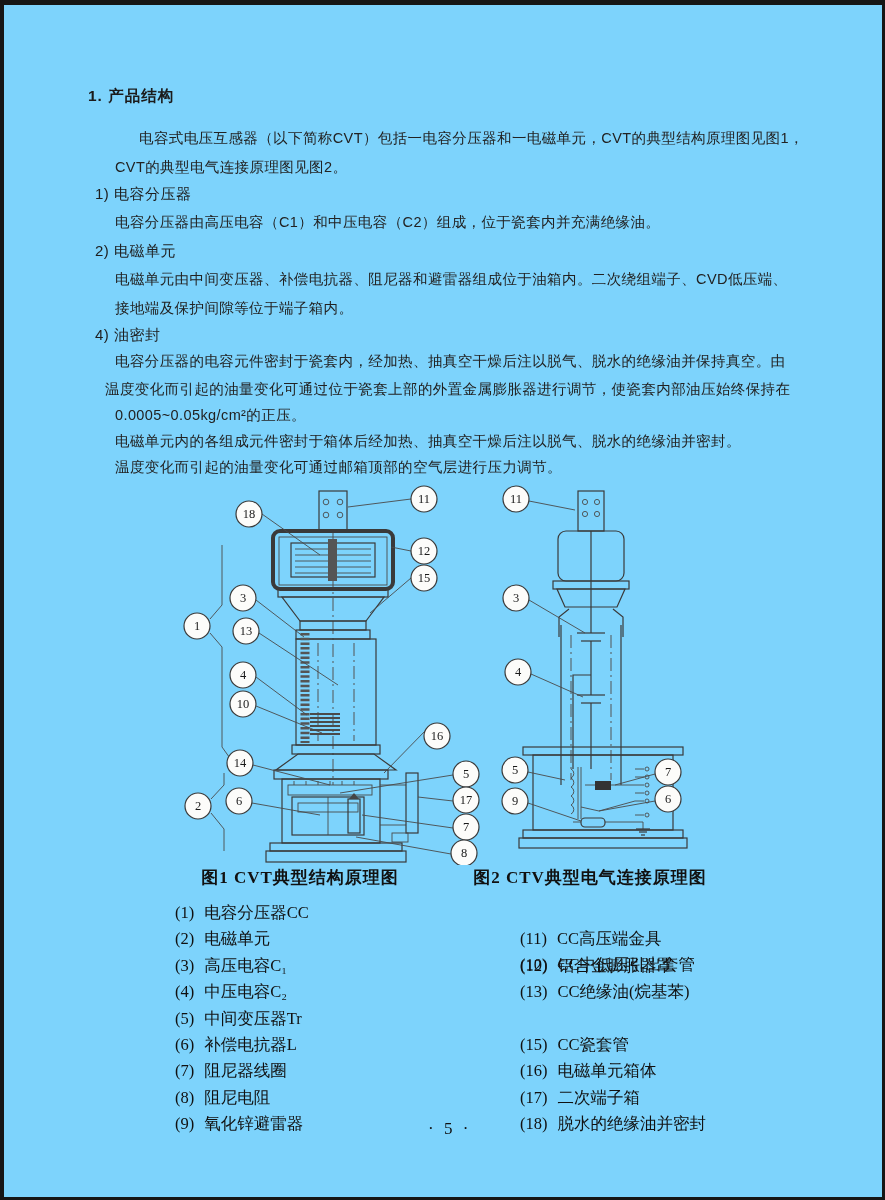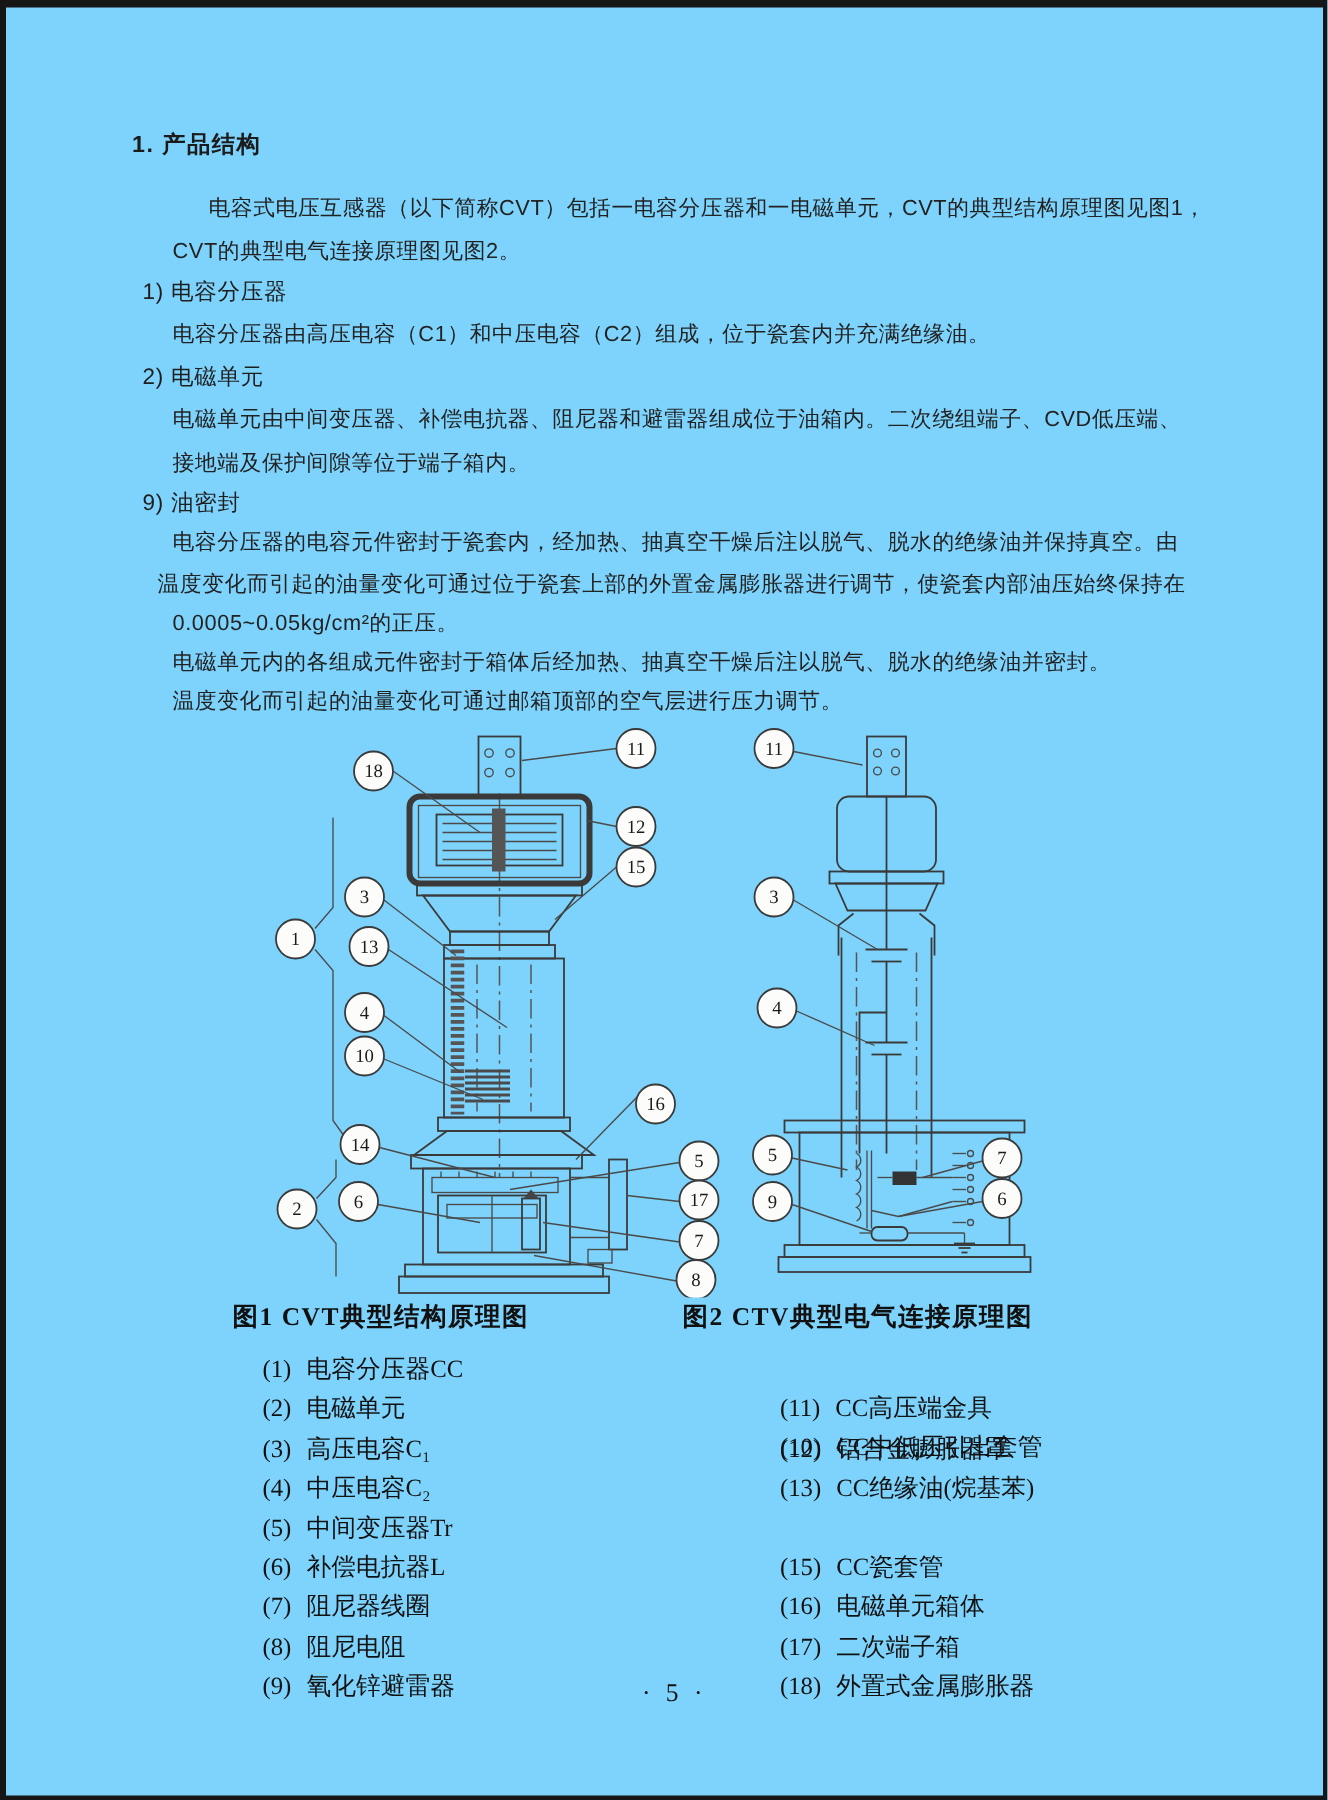--- a/index.html
+++ b/index.html
@@ -19,21 +19,21 @@
     border-right:3px solid #161616;
     border-bottom:3px solid #161616;
     pointer-events:none;z-index:30;
   }
   .t{position:absolute;white-space:nowrap;color:#222;}
   .title{font-size:15.5px;font-weight:600;color:#1b1b1b;letter-spacing:1px;}
   .heading{font-size:15px;font-weight:500;color:#1e1e1e;letter-spacing:0.5px;}
   .body{font-size:14.5px;font-weight:400;color:#222;letter-spacing:0.4px;text-align:right;}
   .caption{
     position:absolute;font-family:"Liberation Serif","DejaVu Serif",serif;
-    font-size:17px;color:#111;letter-spacing:1px;font-weight:600;
+    font-size:17px;color:#111;text-align:center;letter-spacing:1px;font-weight:600;
   }
   .legend-row{position:absolute;font-family:"Liberation Serif","DejaVu Serif",serif;
     font-size:16.5px;color:#111;white-space:nowrap;}
   .legend-row .num{display:inline-block;margin-right:10px;}
   .pageno{
     position:absolute;font-family:"Liberation Serif","DejaVu Serif",serif;
     font-size:17px;color:#111;letter-spacing:3px;
   }
   .fig{position:absolute;}
   svg .ol{fill:none;stroke:#3a3a3a;stroke-width:1.2;}
@@ -57,21 +57,21 @@
   <div class="t body" style="left:139px;top:129px">电容式电压互感器（以下简称CVT）包括一电容分压器和一电磁单元，CVT的典型结构原理图见图1，</div>
   <div class="t body" style="left:115px;top:158px">CVT的典型电气连接原理图见图2。</div>
 
   <div class="t heading" style="left:95px;top:185px">1) 电容分压器</div>
   <div class="t body" style="left:115px;top:213px">电容分压器由高压电容（C1）和中压电容（C2）组成，位于瓷套内并充满绝缘油。</div>
 
   <div class="t heading" style="left:95px;top:242px">2) 电磁单元</div>
   <div class="t body" style="left:115px;top:270px">电磁单元由中间变压器、补偿电抗器、阻尼器和避雷器组成位于油箱内。二次绕组端子、CVD低压端、</div>
   <div class="t body" style="left:115px;top:299px">接地端及保护间隙等位于端子箱内。</div>
 
-  <div class="t heading" style="left:95px;top:326px">9) 油密封</div>
+  <div class="t heading" style="left:95px;top:326px">4) 油密封</div>
   <div class="t body" style="left:115px;top:352px">电容分压器的电容元件密封于瓷套内，经加热、抽真空干燥后注以脱气、脱水的绝缘油并保持真空。由</div>
   <div class="t body" style="left:105px;top:380px">温度变化而引起的油量变化可通过位于瓷套上部的外置金属膨胀器进行调节，使瓷套内部油压始终保持在</div>
   <div class="t body" style="left:115px;top:406px">0.0005~0.05kg/cm²的正压。</div>
   <div class="t body" style="left:115px;top:432px">电磁单元内的各组成元件密封于箱体后经加热、抽真空干燥后注以脱气、脱水的绝缘油并密封。</div>
   <div class="t body" style="left:115px;top:458px">温度变化而引起的油量变化可通过邮箱顶部的空气层进行压力调节。</div>
 
   <div class="fig" style="left:170px;top:485px;width:310px;height:380px">
     <svg width="310" height="380" viewBox="0 0 310 380">
 
       <line class="dashdot" x1="163" y1="44" x2="163" y2="300"></line>
@@ -345,16 +345,16 @@
   <div class="legend-row" style="left:175px;top:1087px"><span class="num">(8)</span><span class="lbl">阻尼电阻</span></div>
   <div class="legend-row" style="left:175px;top:1113px"><span class="num">(9)</span><span class="lbl">氧化锌避雷器</span></div>
 
   <div class="legend-row" style="left:520px;top:954px"><span class="num">(10)</span><span class="lbl">CC中低压引出套管</span></div>
   <div class="legend-row" style="left:520px;top:928px"><span class="num">(11)</span><span class="lbl">CC高压端金具</span></div>
   <div class="legend-row" style="left:520px;top:955px"><span class="num">(12)</span><span class="lbl">铝合金膨胀器罩</span></div>
   <div class="legend-row" style="left:520px;top:981px"><span class="num">(13)</span><span class="lbl">CC绝缘油(烷基苯)</span></div>
   <div class="legend-row" style="left:520px;top:1034px"><span class="num">(15)</span><span class="lbl">CC瓷套管</span></div>
   <div class="legend-row" style="left:520px;top:1060px"><span class="num">(16)</span><span class="lbl">电磁单元箱体</span></div>
   <div class="legend-row" style="left:520px;top:1087px"><span class="num">(17)</span><span class="lbl">二次端子箱</span></div>
-  <div class="legend-row" style="left:520px;top:1113px"><span class="num">(18)</span><span class="lbl">外置式金属膨胀器</span></div>
+  <div class="legend-row" style="left:520px;top:1113px"><span class="num">(18)</span><span class="lbl">脱水的绝缘油并密封</span></div>
 
   <div class="pageno" style="left:428px;top:1119px">· 5 ·</div>
 </div>
 
 </body></html>

